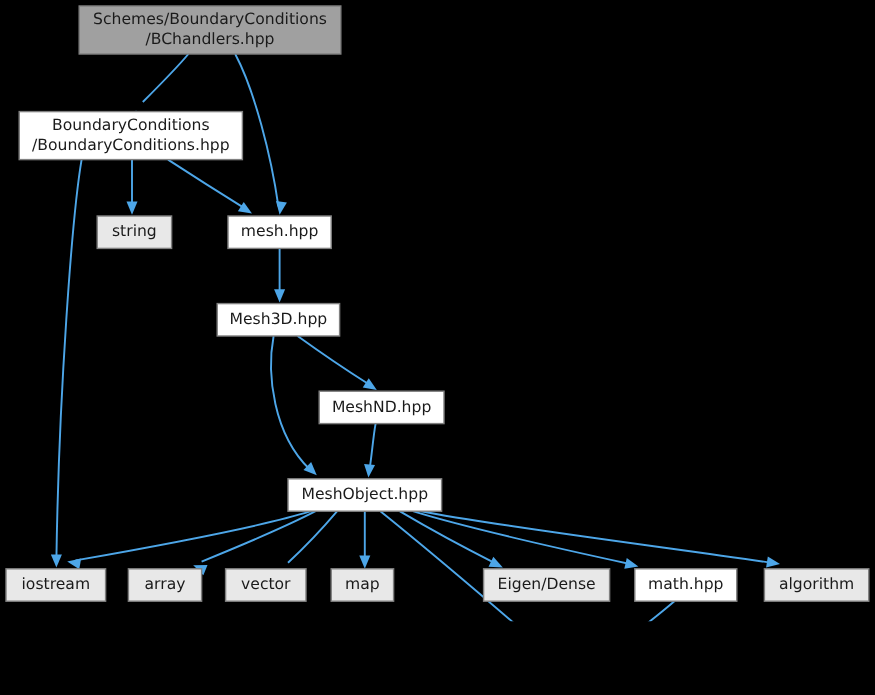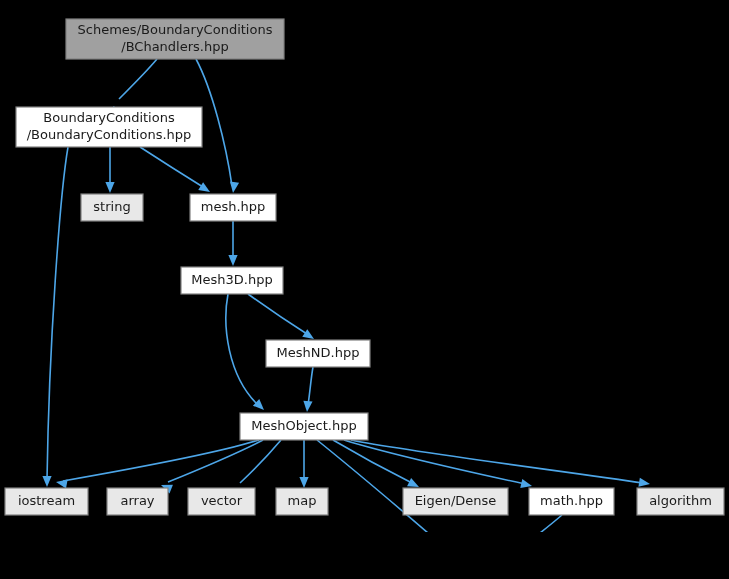--- a/index.html
+++ b/index.html
@@ -7,21 +7,20 @@
     padding: 0;
     background: #000000;
   }
   #graph-root {
     position: relative;
     width: 729px;
     height: 518px;
     background: #000000;
     overflow: hidden;
     font-family: "DejaVu Sans", "Liberation Sans", sans-serif;
-    margin-top: 14px;
   }
   svg#graph-svg {
     position: absolute;
     left: 0;
     top: 0;
     width: 729px;
     height: 579px;
   }
   .node-rect {
     stroke: #808080;

